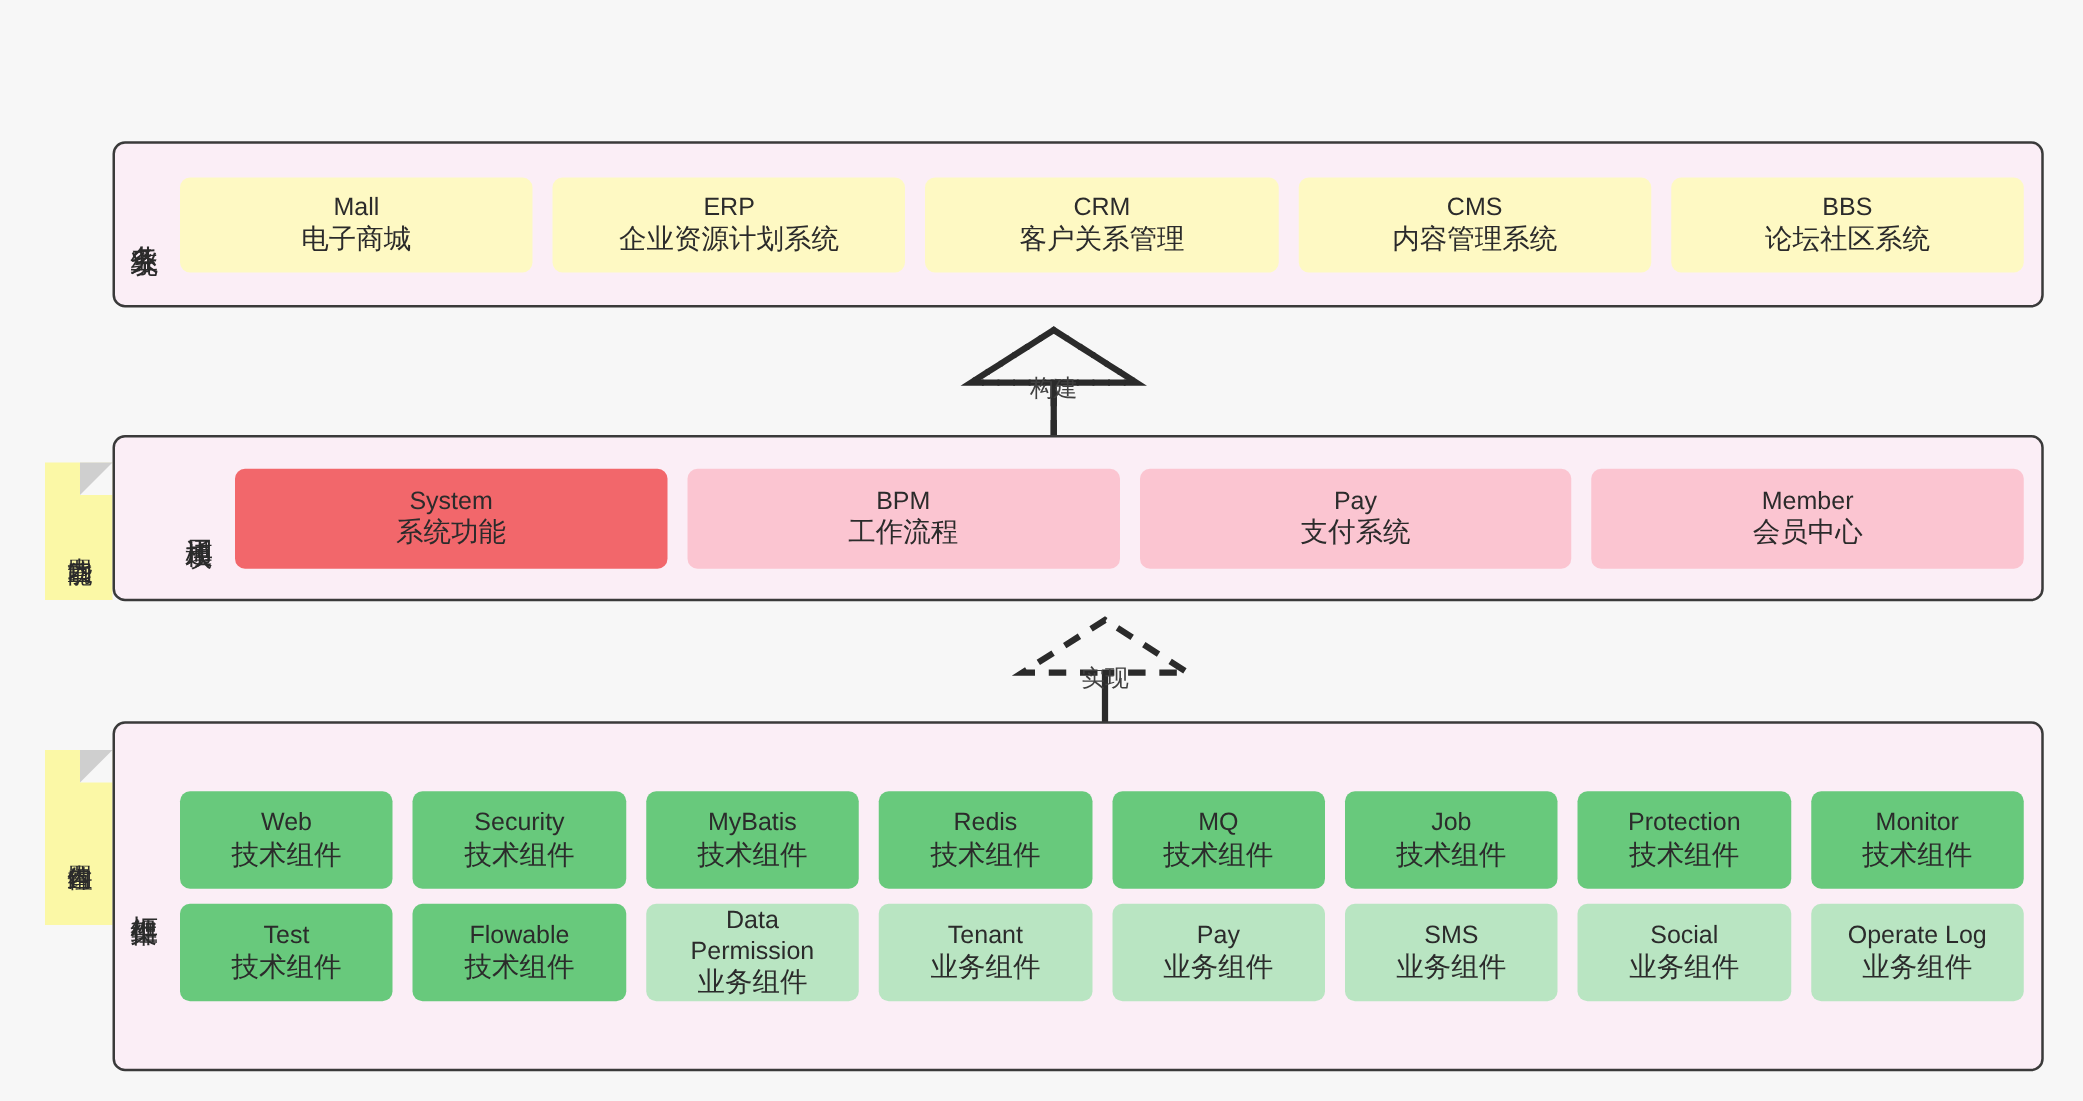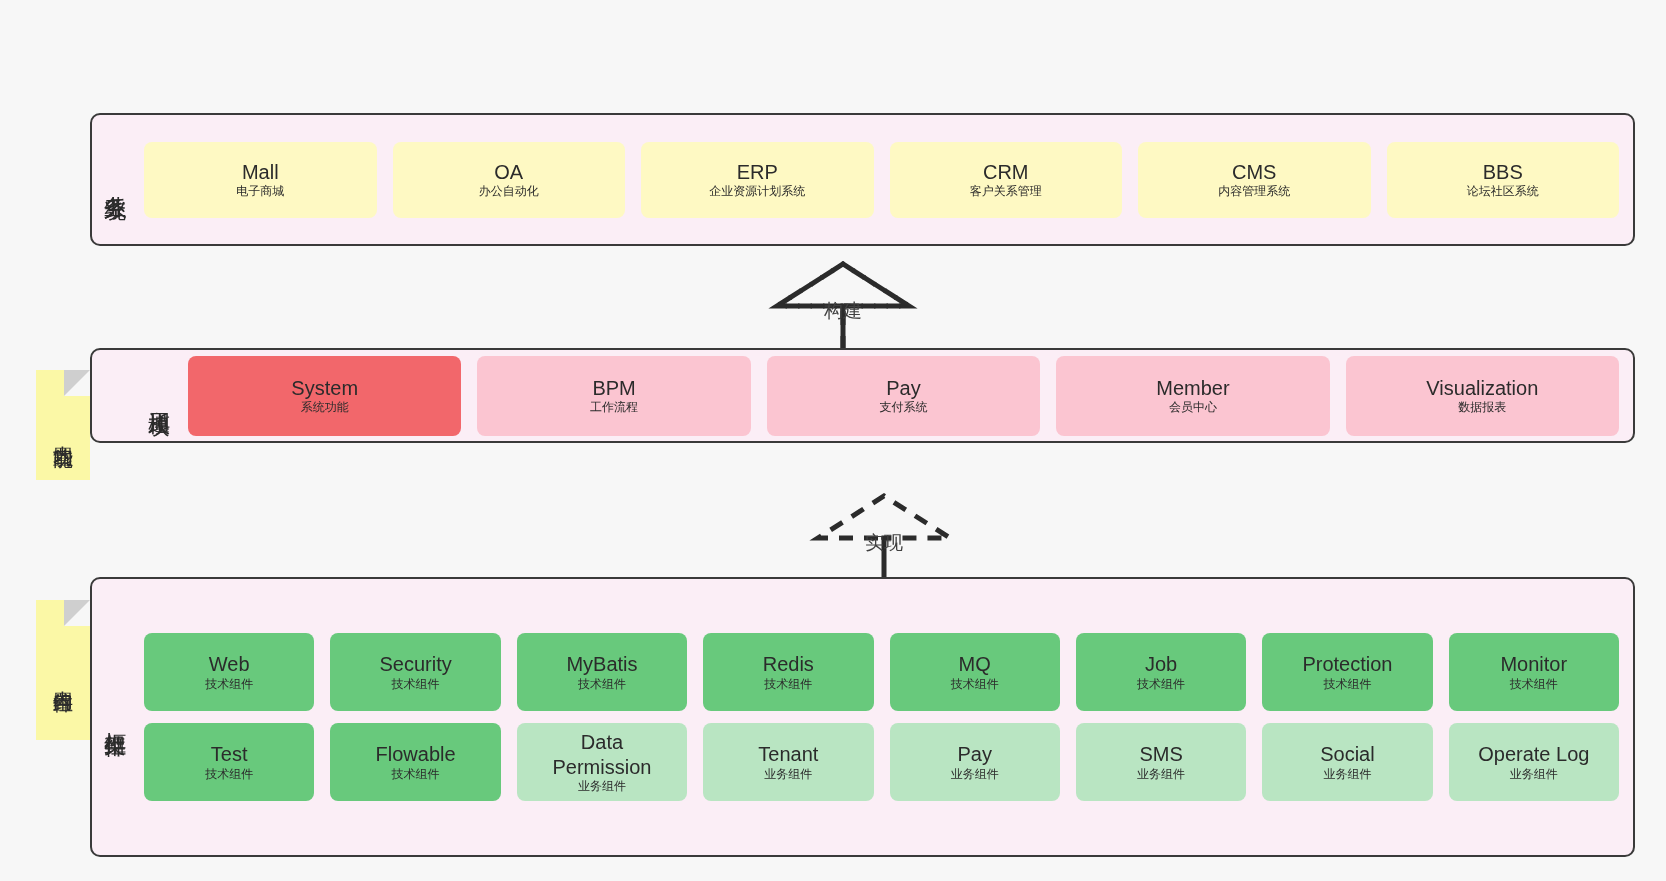--- a/index.html
+++ b/index.html
@@ -61,32 +61,32 @@
     border-radius: 8px;
     display: flex;
     flex-direction: column;
     align-items: center;
     justify-content: center;
     text-align: center;
     line-height: 1.22;
     padding: 6px 4px;
   }
   .card .t1 { font-size: 20px; }
-  .card .t2 { font-size: 12px; }
+  .card .t2 { font-size: 22px; }
 
   .c-blue       { background: #fef9c3; }
   .c-red        { background: #F2676B; }
   .c-pink       { background: #FBC5D1; }
   .c-green      { background: #68C97C; }
   .c-lightgreen { background: #B9E5C2; }
 
   #band-business { left: 90px;  top: 113px; width: 1545px; height: 133px; }
   #band-business .card { height: 76px; }
 
-  #band-modules  { left: 90px;  top: 348px; width: 1545px; height: 95px; padding-left: 44px; }
+  #band-modules  { left: 90px;  top: 348px; width: 1545px; height: 133px; padding-left: 44px; }
   #band-modules .card { height: 80px; }
 
   #band-framework{ left: 90px;  top: 577px; width: 1545px; height: 280px; }
   #band-framework .card { height: 78px; }
 
   
   .sticky {
     position: absolute;
     background: #FBF8A6;
     display: flex;
@@ -138,24 +138,20 @@
 
 <div class="band" id="band-business">
   <div class="band-title">业务系统</div>
   <div class="band-body">
     <div class="row">
       <div class="card c-blue">
         <div class="t1">Mall</div>
         <div class="t2">电子商城</div>
       </div>
       <div class="card c-blue">
-        <div class="t1">OA</div>
-        <div class="t2">办公自动化</div>
-      </div>
-      <div class="card c-blue">
         <div class="t1">ERP</div>
         <div class="t2">企业资源计划系统</div>
       </div>
       <div class="card c-blue">
         <div class="t1">CRM</div>
         <div class="t2">客户关系管理</div>
       </div>
       <div class="card c-blue">
         <div class="t1">CMS</div>
         <div class="t2">内容管理系统</div>
@@ -191,24 +187,20 @@
         <div class="t2">工作流程</div>
       </div>
       <div class="card c-pink">
         <div class="t1">Pay</div>
         <div class="t2">支付系统</div>
       </div>
       <div class="card c-pink">
         <div class="t1">Member</div>
         <div class="t2">会员中心</div>
       </div>
-      <div class="card c-pink">
-        <div class="t1">Visualization</div>
-        <div class="t2">数据报表</div>
-      </div>
     </div>
   </div>
 </div>
 
 <div class="arrow" id="arrow-implement">
   <svg viewBox="0 0 160 100">
     <path d="M80 92 L80 48 L14 48 L80 6 L146 48 L80 48 L80 92" fill="none" stroke="#2b2b2b" stroke-width="5" stroke-dasharray="14 11"></path>
   </svg>
   <div class="arrow-label">实现</div>
 </div>

